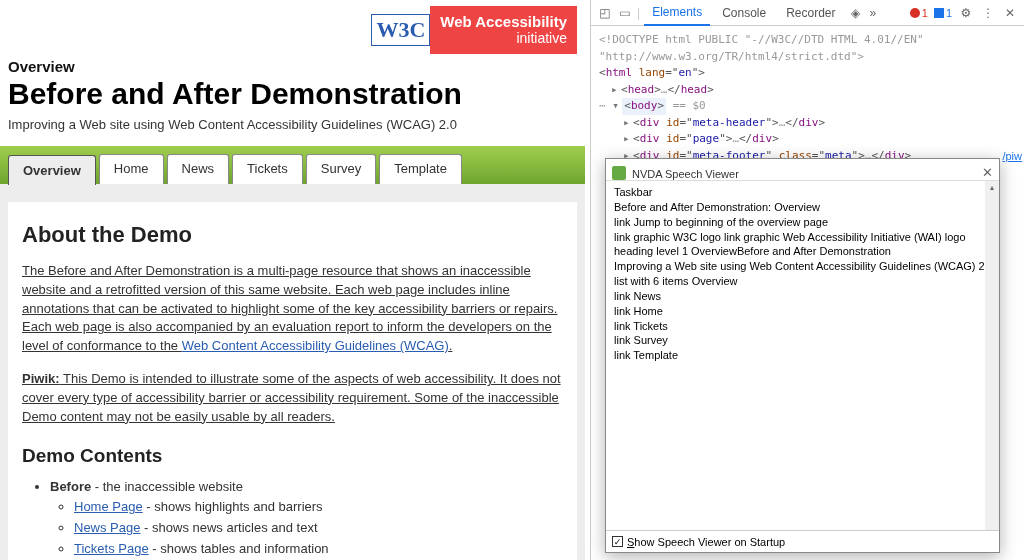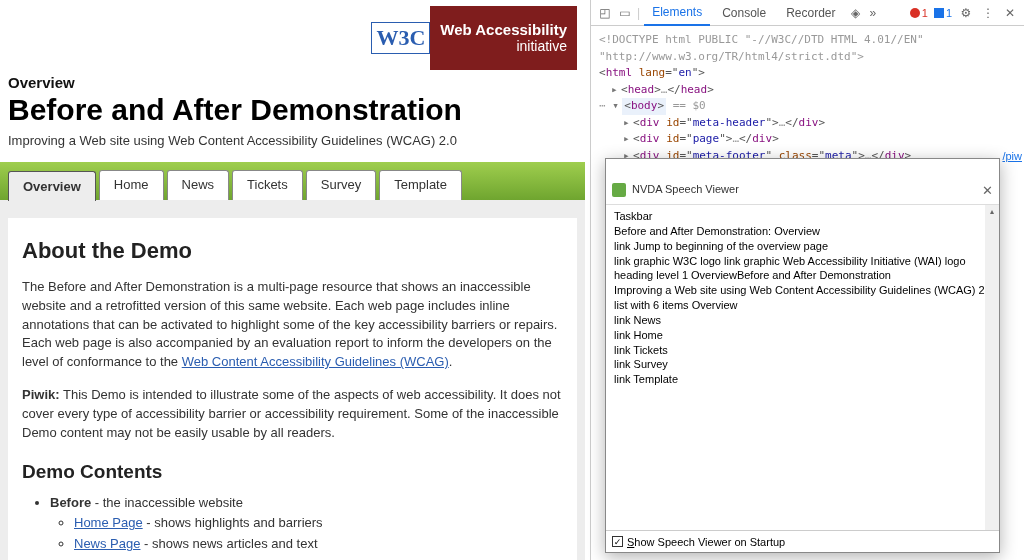--- a/index.html
+++ b/index.html
@@ -2,33 +2,33 @@
 <html><head>
 <meta charset="utf-8">
 <style>
 * { box-sizing: border-box; margin: 0; padding: 0; }
 body { font-family: "Segoe UI", Arial, sans-serif; font-size: 13px; background: #fff; width: 1024px; height: 560px; overflow: hidden; position: relative; }
 .left-pane { position: absolute; left: 0; top: 0; width: 585px; height: 560px; overflow: hidden; background: #fff; }
 .header-area { padding: 6px 8px 0 8px; }
 .logo-row { display: flex; justify-content: flex-end; margin-bottom: 4px; }
 .logo-block { display: flex; align-items: center; gap: 0; }
 .w3c-logo { border: 1px solid #2a5db0; padding: 2px 4px; font-family: Georgia, serif; font-size: 22px; font-weight: bold; color: #2a5db0; background: #fff; }
-.wai-block { background: #7f1d1d; color: #fff; padding: 16px 10px; line-height: 1.1; font-size: 15px; }
+.wai-block { background: #ef4444; color: #fff; padding: 8px 10px; line-height: 1.1; font-size: 15px; }
 .wai-line1 { font-weight: bold; }
 .wai-line2 { font-size: 14px; text-align: right; }
 .overview-label { font-size: 15px; font-weight: bold; color: #111; }
 h1 { font-family: Arial, sans-serif; font-size: 30px; font-weight: bold; color: #000; margin: 2px 0 6px 0; }
 .subtitle { font-size: 13px; color: #333; margin-bottom: 14px; }
 .tab-strip { background: #6fa52f; background: linear-gradient(#9fce4e, #6fa52f); padding: 8px 8px 0 8px; display: flex; gap: 3px; height: 38px; }
 .tab { background: #fff; border: 1px solid #888; border-bottom: none; padding: 6px 14px; font-size: 13px; color: #333; border-radius: 3px 3px 0 0; cursor: pointer; }
 .tab.active { background: #ededed; font-weight: bold; border-color: #555; position: relative; top: 1px; padding-top: 7px; }
 .content-area { background: #ededed; padding: 18px 8px 0 8px; height: 520px; }
 .content-box { background: #fff; padding: 20px 14px; }
 h2 { font-family: Arial, sans-serif; font-size: 22px; font-weight: bold; color: #222; margin-bottom: 14px; }
-.para { font-size: 13px; color: #333; line-height: 1.45; margin-bottom: 14px; }
+.para { font-size: 13px; color: #333; line-height: 1.45; margin-bottom: 14px; text-decoration: underline; }
 .para a, .content-box a { color: #2a5db0; text-decoration: underline; }
 h3 { font-family: Arial, sans-serif; font-size: 19px; font-weight: bold; color: #222; margin: 18px 0 10px 0; }
 ul.demo-list { list-style: disc; padding-left: 28px; font-size: 13px; color: #333; line-height: 1.6; }
 ul.demo-list ul { list-style: circle; padding-left: 24px; }
 .bold { font-weight: bold; }
 
 .right-pane { position: absolute; left: 590px; top: 0; width: 434px; height: 560px; background: #fff; border-left: 1px solid #ccc; }
 .devtools-top { height: 26px; border-bottom: 1px solid #ccc; display: flex; align-items: center; padding: 0 6px; font-size: 12px; color: #555; gap: 4px; }
 .dt-icon { width: 16px; height: 16px; display: flex; align-items: center; justify-content: center; color: #666; }
 .dt-tab { padding: 5px 8px; cursor: pointer; }
@@ -43,21 +43,21 @@
 .dom-tree .k { color: #881280; }
 .dom-tree .g { color: #999; }
 .dom-tree .attr { color: #994500; }
 .dom-tree .val { color: #1a1aa6; }
 .dom-row { white-space: nowrap; }
 .dom-row .tri { color: #777; display: inline-block; width: 10px; }
 .highlight { background: #eaf1fb; display: inline-block; padding: 0 2px; }
 .dots { display: inline-block; vertical-align: middle; }
 
 .nvda-window { position: absolute; top: 158px; left: 605px; width: 395px; height: 395px; background: #fff; border: 1px solid #888; box-shadow: 0 4px 16px rgba(0,0,0,0.3); display: flex; flex-direction: column; }
-.nvda-title { height: 22px; background: #fff; display: flex; align-items: flex-start; padding: 0 6px; font-size: 11px; color: #333; border-bottom: 1px solid #ddd; margin-top: 24px; }
+.nvda-title { height: 22px; background: #fff; display: flex; align-items: flex-end; padding: 0 6px; font-size: 11px; color: #333; border-bottom: 1px solid #ddd; }
 .nvda-title .nicon { width: 14px; height: 14px; background: #6a4; border-radius: 2px; margin-right: 6px; }
 .nvda-title .close { margin-left: auto; color: #666; cursor: pointer; font-size: 13px; }
 .nvda-body { flex: 1; padding: 4px 8px; font-size: 11px; color: #000; line-height: 1.35; overflow: hidden; position: relative; }
 .nvda-body .line { white-space: nowrap; }
 .nvda-scroll { position: absolute; right: 0; top: 0; width: 14px; height: 100%; background: #f0f0f0; }
 .nvda-scroll .thumb-up { width: 100%; height: 14px; display: flex; align-items: center; justify-content: center; font-size: 8px; color: #666; }
 .nvda-footer { height: 22px; border-top: 1px solid #ccc; display: flex; align-items: center; padding: 0 6px; font-size: 11px; color: #000; }
 .nvda-footer .cb { width: 11px; height: 11px; border: 1px solid #333; margin-right: 4px; display: inline-flex; align-items: center; justify-content: center; font-size: 9px; }
 .nvda-footer .ul { text-decoration: underline; }
 .right-link { position: absolute; right: 2px; top: 150px; font-size: 11px; color: #1a73e8; text-decoration: underline; }

